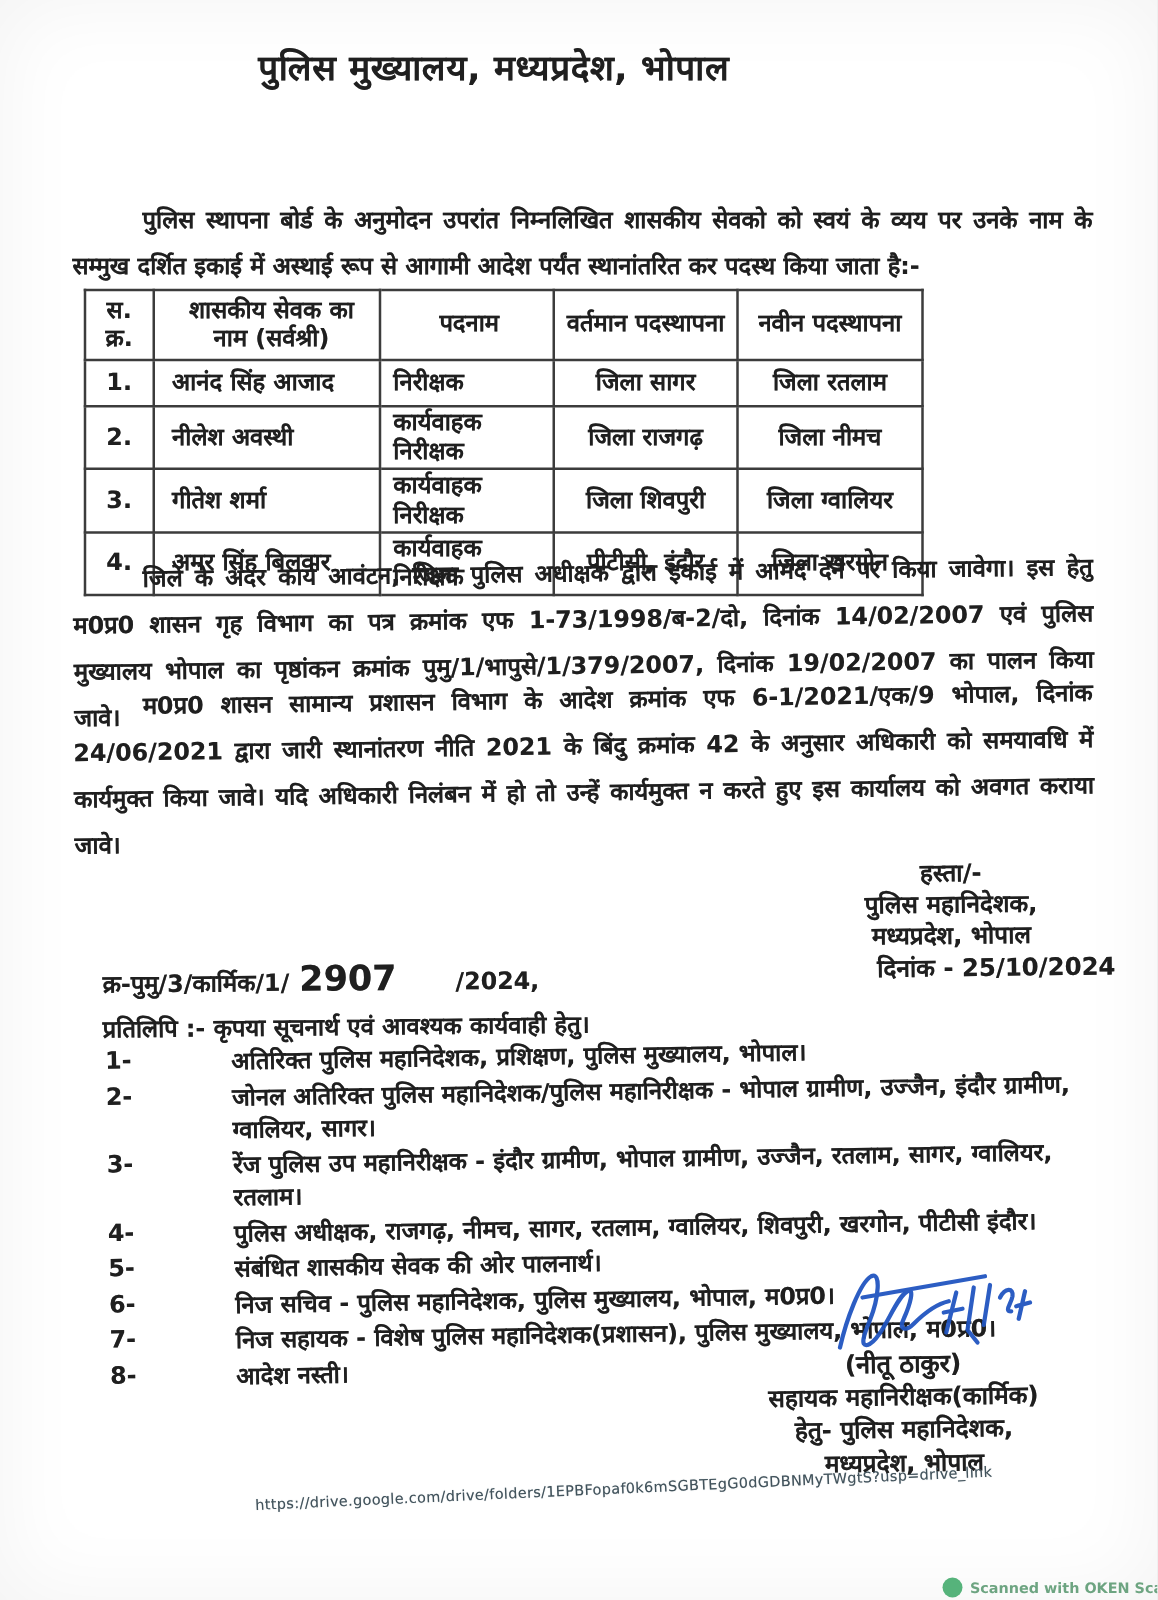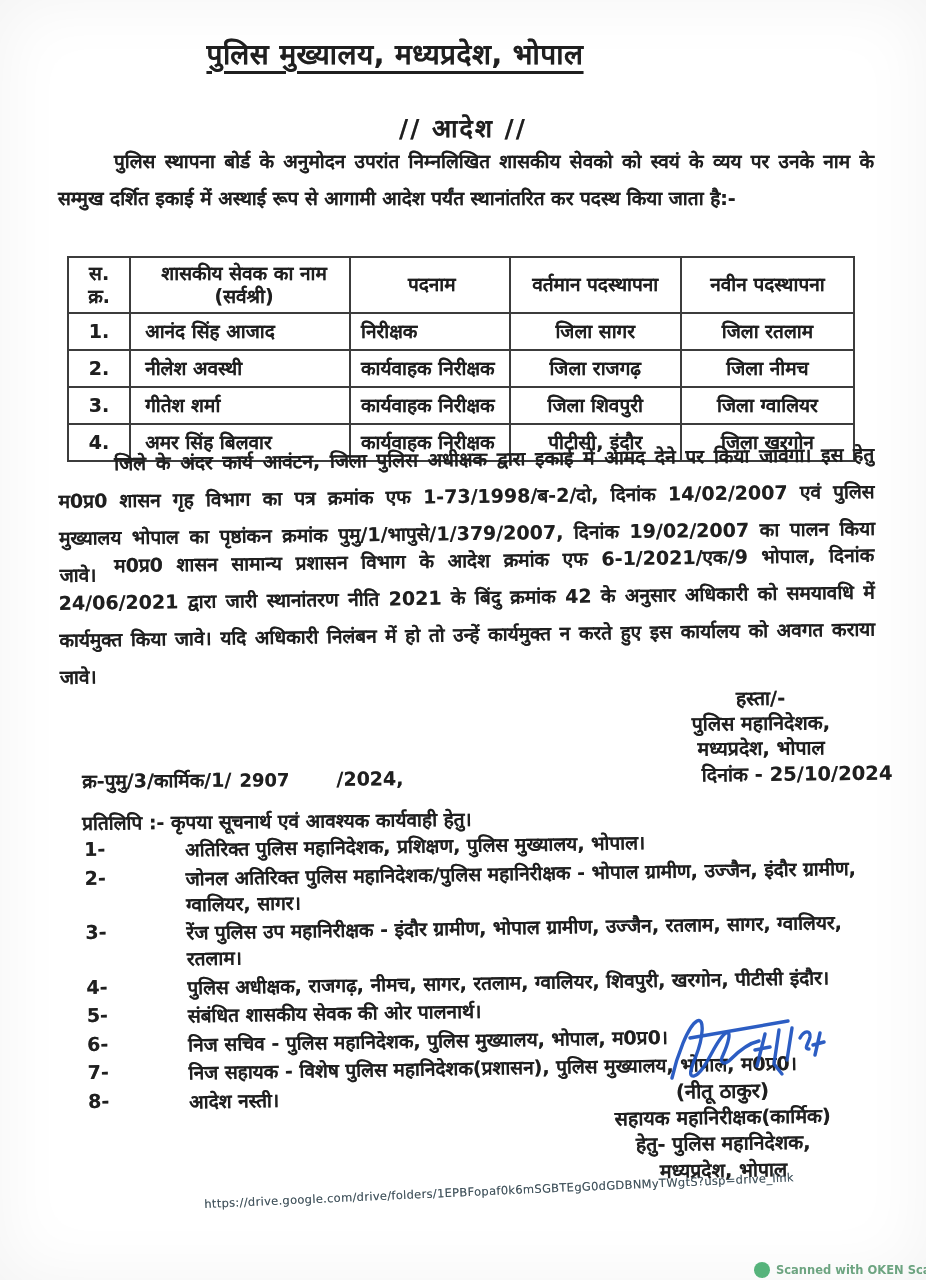--- a/index.html
+++ b/index.html
@@ -11,38 +11,38 @@
     overflow:hidden;
     font-family:"DejaVu Sans",sans-serif;
     color:#1f1f1f;
     box-shadow:inset 0 0 70px rgba(0,0,0,0.05);
   }
   .ink{ text-shadow:0 0 0.5px rgba(20,20,20,0.5); }
 
   .doc-title{
     position:absolute; top:34px; left:0; width:790px;
     text-align:center; font-size:28px; font-weight:700;
-    text-decoration:underline; text-underline-offset:7px; text-decoration-thickness:2.5px;
+    text-underline-offset:7px; text-decoration-thickness:2.5px;
     letter-spacing:0.5px;
   }
   .order-heading{
     position:absolute; top:110px; left:0; width:926px;
     text-align:center; font-size:25px; font-weight:700; letter-spacing:2px;
   }
   .para{
     position:absolute; left:58px; width:816px;
     font-size:19px; font-weight:600; line-height:37px;
     text-align:justify; text-indent:56px;
   }
-  .para1{ top:143px; }
+  .para1{ top:158px; }
   .para2{ top:446px; transform:rotate(-0.7deg); transform-origin:left top; }
   .para3{ top:548px; transform:rotate(-0.8deg); transform-origin:left top; }
 
   table.order-table{
-    position:absolute; top:256px; left:67px; width:788px;
+    position:absolute; top:231px; left:67px; width:672px;
     border-collapse:collapse;
     font-size:19px;
   }
   .order-table th,.order-table td{
     border:2.2px solid #3c3c3c;
     padding:1px 6px;
     line-height:1.22;
   }
   .order-table th{ font-weight:700; height:52px; }
   .order-table td{ height:33px; font-weight:600; }
@@ -57,21 +57,21 @@
     position:absolute; top:686px; right:34px; width:262px;
     text-align:center; font-size:19.5px; font-weight:700; line-height:25px;
     transform:rotate(-0.6deg);
   }
   .signed-block .date-line{ text-align:right; font-weight:600; padding-right:0; margin-top:1px; }
 
   .ref-line{
     position:absolute; top:768px; left:82px; font-size:19px; font-weight:600;
     transform:rotate(-0.5deg); transform-origin:left top;
   }
-  .ref-line .ref-no{ font-size:18px; font-weight:800; margin-left:8px; }
+  .ref-line .ref-no{ font-size:28px; font-weight:800; margin-left:8px; }
   .ref-line .ref-suffix{ margin-left:47px; }
 
   .copy-heading{
     position:absolute; top:810px; left:82px; font-size:19px; font-weight:600;
     transform:rotate(-0.6deg); transform-origin:left top;
   }
   .copies{
     position:absolute; top:838px; left:84px; width:812px;
     transform:rotate(-0.9deg); transform-origin:left top;
   }
@@ -108,21 +108,20 @@
   }
   .wm-text{ font-size:11.5px; font-weight:700; color:#4a8f63; white-space:nowrap; }
 </style>
 </head>
 <body>
 
 <div class="page">
 
   <div class="doc-title ink">पुलिस मुख्यालय, मध्यप्रदेश, भोपाल</div>
 
-  <div class="order-heading ink">// आदेश //</div>
 
   <div class="para para1 ink">पुलिस स्थापना बोर्ड के अनुमोदन उपरांत निम्नलिखित शासकीय सेवको को स्वयं के व्यय पर उनके नाम के सम्मुख दर्शित इकाई में अस्थाई रूप से आगामी आदेश पर्यंत स्थानांतरित कर पदस्थ किया जाता है:-</div>
 
   <table class="order-table ink">
     <thead>
       <tr>
         <th class="c-sn">स. क्र.</th>
         <th class="c-name">शासकीय सेवक का नाम (सर्वश्री)</th>
         <th class="c-post">पदनाम</th>
         <th class="c-cur">वर्तमान पदस्थापना</th>

